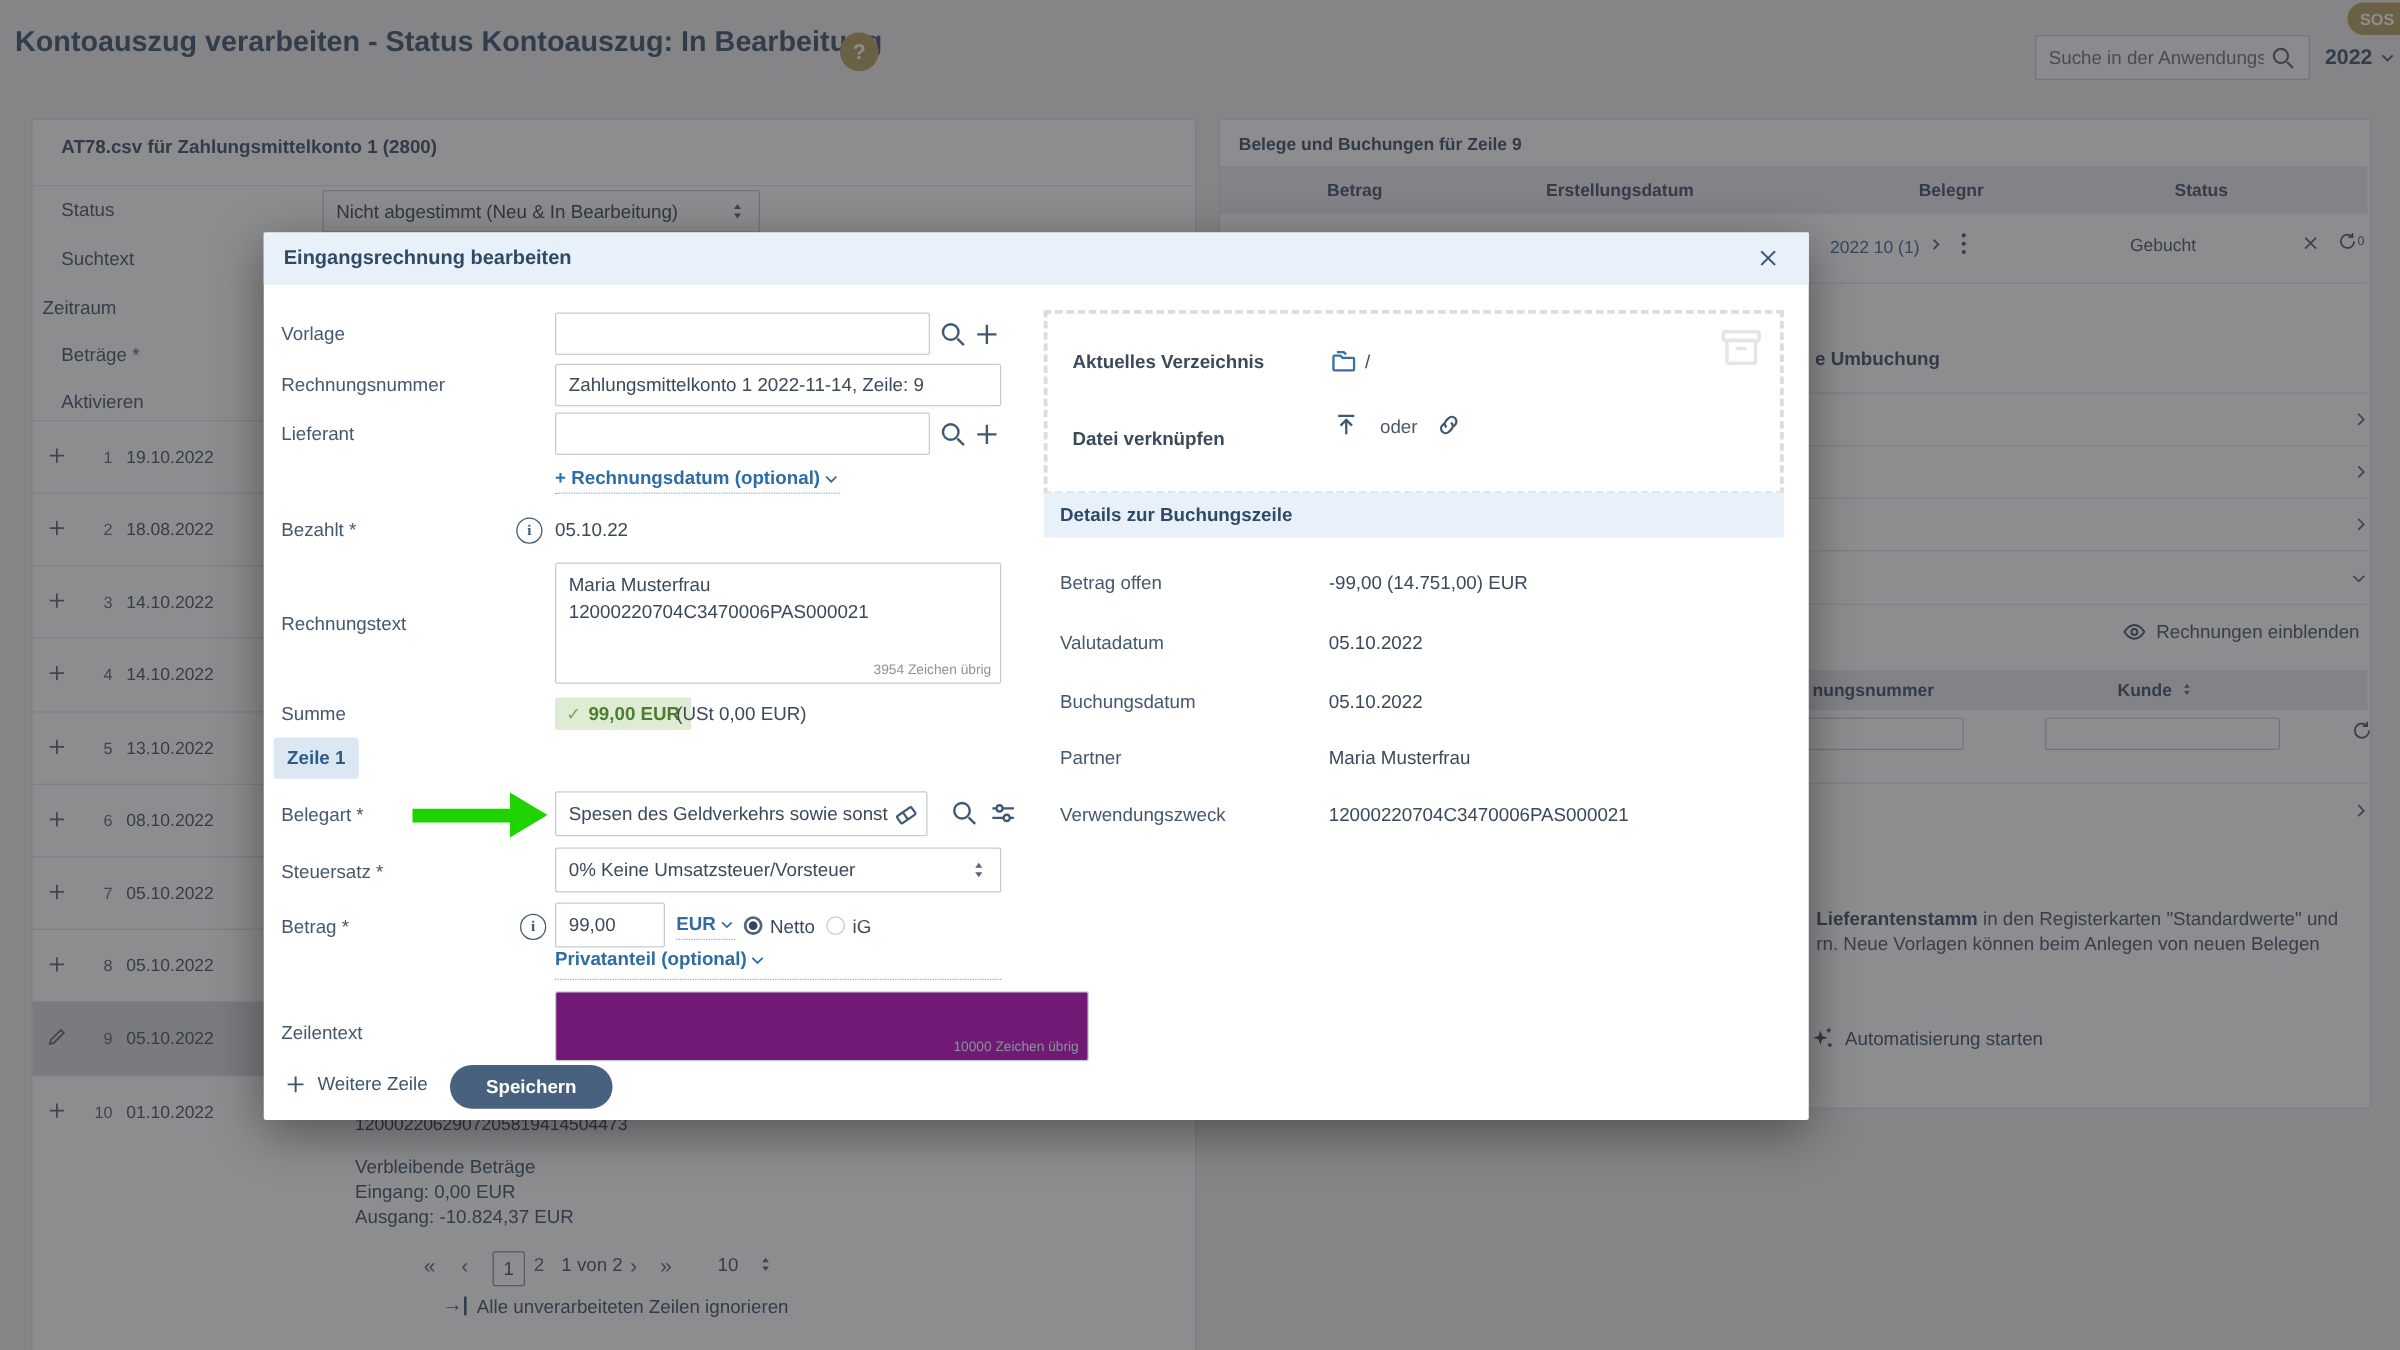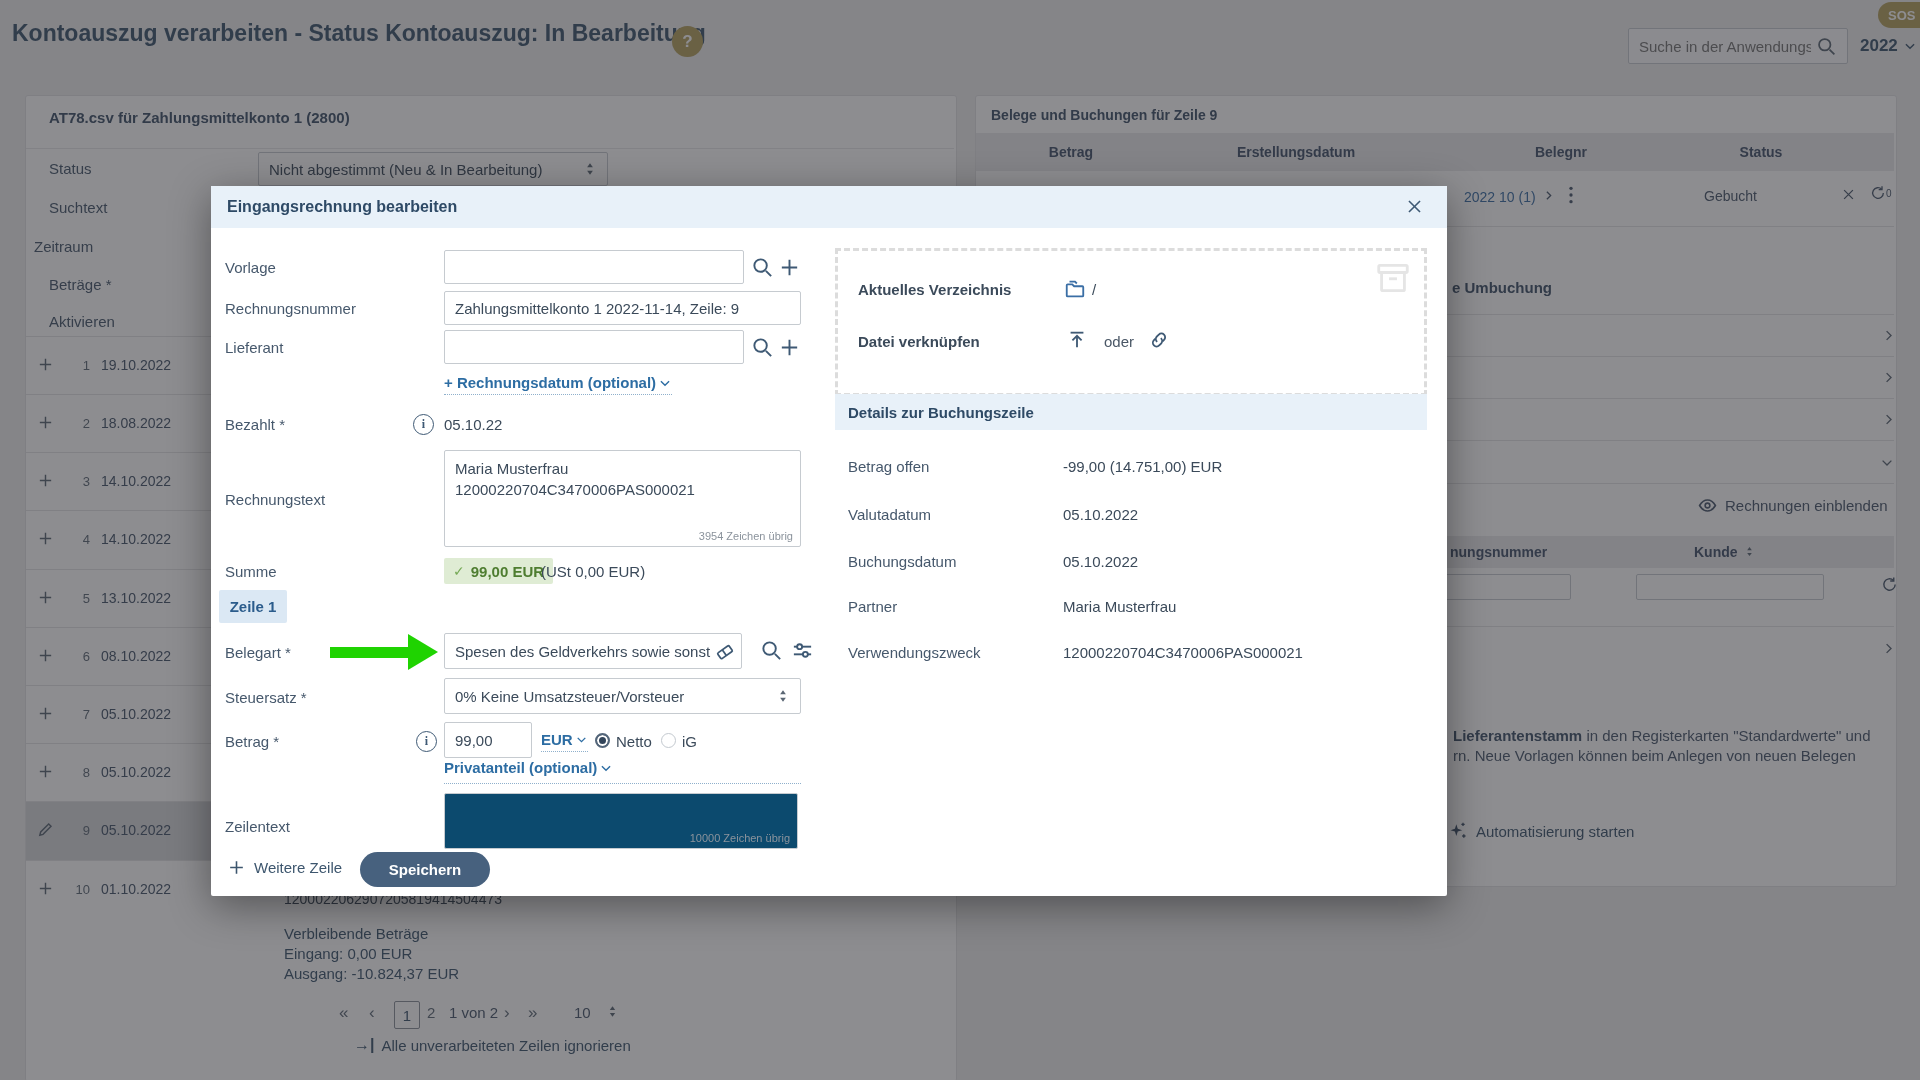--- a/index.html
+++ b/index.html
@@ -209,21 +209,21 @@
     <div class="abs" style="left:328px;top:940px;display:flex;align-items:center;gap:7px">
       <span class="ic" style="font-size:16px;font-weight:bold;color:#3d566e">→|</span>
       <span class="bold-slate" style="font-size:15px">Alle unverarbeiteten Zeilen ignorieren</span>
     </div>
   </div>
 
   <div class="card" style="left:975px;top:95px;width:920px;height:790px">
     <div class="abs sec-title" style="left:15px;top:11px;font-size:14px">Belege und Buchungen für Zeile 9</div>
 
     <div class="hdrband" style="left:0;top:37px;width:918px;height:38px">
-      <span class="thead" style="left:60px;top:11px;width:70px;text-align:center">Betrag</span>
+      <span class="thead" style="left:60px;top:11px;width:70px;text-align:right">Betrag</span>
       <span class="thead" style="left:245px;top:11px;width:150px;text-align:center">Erstellungsdatum</span>
       <span class="thead" style="left:540px;top:11px;width:90px;text-align:center">Belegnr</span>
       <span class="thead" style="left:745px;top:11px;width:80px;text-align:center">Status</span>
     </div>
 
     <div class="abs" style="left:0;top:75px;width:918px;height:55px;border-bottom:1px solid #e4e4e6">
       <span class="abs" style="left:488px;top:18px;font-size:14px;color:#3b6ea5">2022 10 (1)</span>
       <span class="ic abs" style="left:566px;top:18px">
         <svg width="13" height="13" viewBox="0 0 24 24" fill="none" stroke="#49586c" stroke-width="2.4">
             <path d="M9 5l7 7-7 7"></path>
@@ -470,21 +470,21 @@
       <span>Privatanteil (optional)</span>
       <span class="ic">
         <svg width="14" height="14" viewBox="0 0 24 24" fill="none" stroke="#2d6da3" stroke-width="2.4">
             <path d="M5 9l7 7 7-7"></path>
           </svg>
         </span>
     </div>
   </div>
 
   <div class="abs lbl" style="left:14px;top:632px">Zeilentext</div>
-  <div class="abs" style="left:233px;top:607px;width:354px;height:56px;border:1px solid #c6cbd0;border-radius:2px;box-sizing:border-box;background:#0c4a6e">
+  <div class="abs" style="left:233px;top:607px;width:427px;height:56px;border:1px solid #c6cbd0;border-radius:2px;box-sizing:border-box;background:#701a75">
     <span class="counter" style="right:7px;bottom:4px">10000 Zeichen übrig</span>
   </div>
 
   <div class="abs" style="left:16px;top:672px;display:flex;align-items:center;gap:8px">
     <span class="ic">
       <svg width="19" height="19" viewBox="0 0 24 24" fill="none" stroke="#3d566e" stroke-width="2">
           <path d="M12 4v16M4 12h16"></path>
         </svg>
       </span>
     <span class="bold-slate" style="font-size:15px">Weitere Zeile</span>
@@ -503,21 +503,21 @@
 
     <span class="kv-lbl" style="left:20px;top:30px;font-weight:bold;color:#3b4a5a">Aktuelles Verzeichnis</span>
     <span class="ic abs" style="left:226px;top:27px">
       <svg width="22" height="22" viewBox="0 0 24 24" fill="none" stroke="#3a6ea5" stroke-width="2">
         <path d="M3 8a1 1 0 0 1 1-1h5l2 2h9a1 1 0 0 1 1 1v9a1 1 0 0 1-1 1H4a1 1 0 0 1-1-1z"></path>
           <path d="M6 4h6l2 2"></path>
         </svg>
       </span>
     <span class="abs" style="left:254px;top:30px;font-size:15px;color:#3b4a5a">/</span>
 
-    <span class="kv-lbl" style="left:20px;top:82px;font-weight:bold;color:#3b4a5a">Datei verknüpfen</span>
+    <span class="kv-lbl" style="left:20px;top:92px;font-weight:bold;color:#3b4a5a">Datei verknüpfen</span>
     <span class="ic abs" style="left:228px;top:78px">
       <svg width="22" height="22" viewBox="0 0 24 24" fill="none" stroke="#3e5974" stroke-width="2">
         <line x1="5" y1="4" x2="19" y2="4"></line>
           <line x1="12" y1="20" x2="12" y2="8"></line>
           <path d="M7 12.5l5-5 5 5"></path>
         </svg>
       </span>
     <span class="abs" style="left:266px;top:82px;font-size:15px;color:#4a5766">oder</span>
     <span class="ic abs" style="left:310px;top:78px">
       <svg width="22" height="22" viewBox="0 0 24 24" fill="none" stroke="#3e5974" stroke-width="2">

